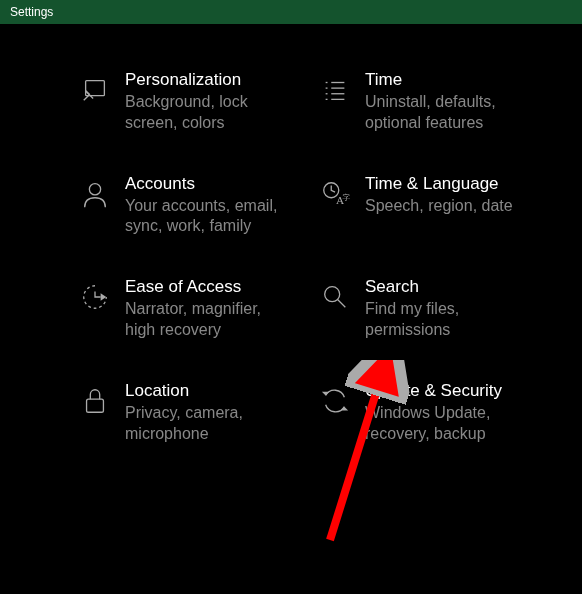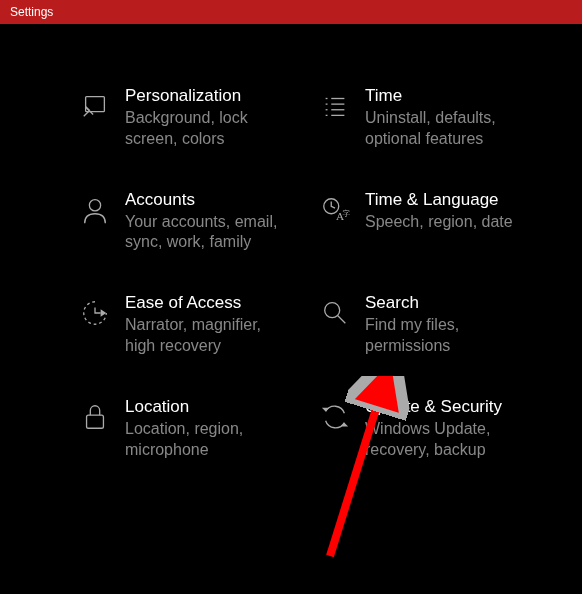--- a/index.html
+++ b/index.html
@@ -10,36 +10,36 @@
   body {
     background: #000;
     color: #fff;
     font-family: "Segoe UI", Arial, sans-serif;
     width: 582px;
     height: 594px;
     overflow: hidden;
     position: relative;
   }
   .titlebar {
-    background: #b91c1c;
+    background: #14532d;
     padding: 5px 10px;
     font-size: 12px;
     height: 24px;
     display: flex;
     align-items: center;
   }
   .content {
     position: relative;
     padding: 0px 20px;
     height: calc(100% - 24px);
   }
   .grid {
     display: flex;
     flex-wrap: wrap;
-    margin-top: 62px;
+    margin-top: 46px;
   }
   .tile {
     display: flex;
     width: 270px;
     margin-bottom: 40px;
     cursor: default;
   }
   .tile:nth-child(odd) {
     margin-right: 0;
   }
@@ -182,21 +182,21 @@
 
     <div class="tile">
       <div class="icon-wrap">
         <svg width="30" height="30" viewBox="0 0 32 32">
           <rect x="7" y="14" width="18" height="14" rx="2"></rect>
           <path d="M11 14 L11 9 A5 5 0 0 1 21 9 L21 14"></path>
         </svg>
       </div>
       <div class="text">
         <div class="title">Location</div>
-        <div class="subtitle">Location, region, microphone</div>
+        <div class="subtitle">Privacy, camera, microphone</div>
       </div>
     </div>
 
     <div class="tile">
       <div class="icon-wrap">
         <svg width="30" height="30" viewBox="0 0 32 32">
           <path d="M26 12 A11 11 0 0 0 6 10"></path>
           <path d="M2 6 L6 10 L10 6" fill="#aaa" stroke="none"></path>
           <path d="M6 20 A11 11 0 0 0 26 22"></path>
           <path d="M30 26 L26 22 L22 26" fill="#aaa" stroke="none"></path>

